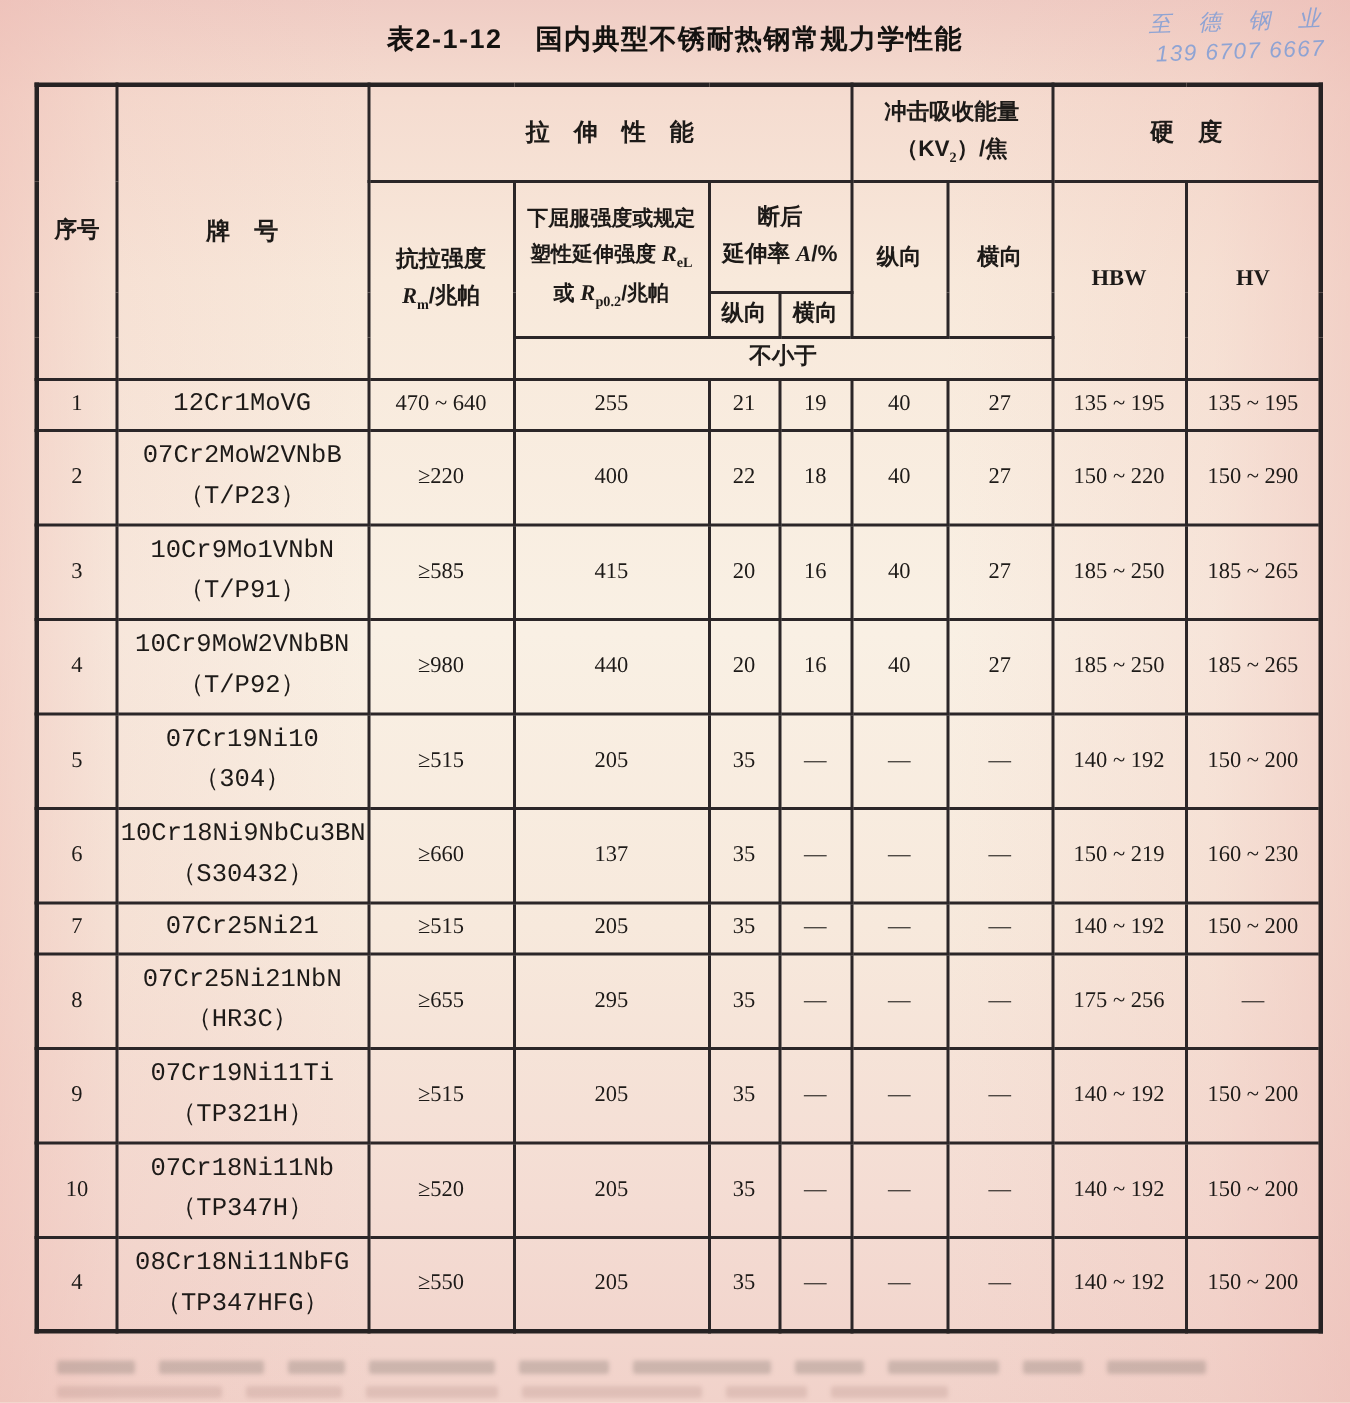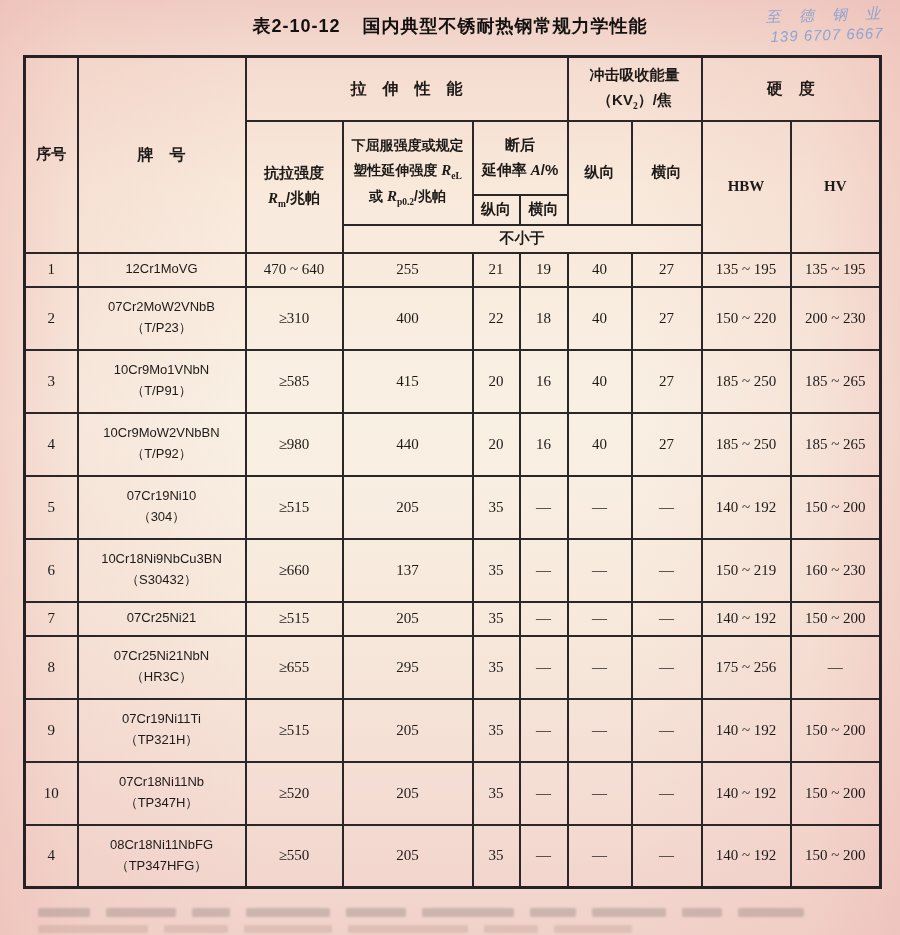--- a/index.html
+++ b/index.html
@@ -41,39 +41,39 @@
     overflow:hidden;
   }
   .hr1{height:64px;} .hr2{height:74px;} .hr3{height:30px;} .hr4{height:28px;}
   .r-tall{height:63px;} .r-short{height:34px;}
   .cn{font-family:"Liberation Sans","DejaVu Sans",sans-serif;font-weight:700;font-size:15px;line-height:1.65;}
   .cn-lg{font-size:16px;}
   .formula i{font-family:"Liberation Serif","DejaVu Serif",serif;font-weight:700;font-size:15px;}
   sub{font-size:9.5px;font-weight:700;font-family:"Liberation Serif","DejaVu Serif",serif;}
   .latin-bold{font-family:"Liberation Serif","DejaVu Serif",serif;font-weight:700;font-size:15px;border-radius:27px;}
   .num{font-family:"Liberation Serif","DejaVu Serif",serif;font-size:15px;}
-  .grade{font-family:Liberation Sans, sans-serif;font-size:13px;line-height:1.6;}
+  .grade{font-family:Liberation Mono, monospace;font-size:17px;line-height:1.6;}
   .bleed{position:absolute;left:30px;width:845px;white-space:nowrap;}
   .bleed span{display:inline-block;height:9px;border-radius:2px;vertical-align:middle;
     background:rgba(120,110,104,0.30);filter:blur(1.3px);margin:0 8px;}
   .bleed.l2 span{background:rgba(168,128,122,0.24);height:8px;}
   .l1{top:903px;} .l2{top:919px;}
 </style>
 </head>
 <body>
 
 <div id="page">
 
   <div class="watermark">
     <div class="wm1">至 德 钢 业</div>
     <div class="wm2">139 6707 6667</div>
   </div>
 
   <div class="title">
-    <span>表2-10-12</span><span class="gap"></span><span>国内典型不锈耐热钢常规力学性能</span>
+    <span>表2-1-12</span><span class="gap"></span><span>国内典型不锈耐热钢常规力学性能</span>
   </div>
 
   <table>
     <colgroup>
       <col style="width:53px">
         <col style="width:168px">
         <col style="width:97px">
       <col style="width:130px">
         <col style="width:47px">
         <col style="width:48px">
@@ -134,28 +134,28 @@
           <td class="num">27</td>
           <td class="num">135 ~ 195</td>
           <td class="num">135 ~ 195</td>
         </tr>
         <tr class="r-tall">
           <td class="num">2</td>
           <td class="grade">
             <div>07Cr2MoW2VNbB</div>
             <div>（T/P23）</div>
           </td>
-          <td class="num">≥310</td>
+          <td class="num">≥220</td>
           <td class="num">400</td>
           <td class="num">22</td>
           <td class="num">18</td>
           <td class="num">40</td>
           <td class="num">27</td>
           <td class="num">150 ~ 220</td>
-          <td class="num">200 ~ 230</td>
+          <td class="num">150 ~ 290</td>
         </tr>
         <tr class="r-tall">
           <td class="num">3</td>
           <td class="grade">
             <div>10Cr9Mo1VNbN</div>
             <div>（T/P91）</div>
           </td>
           <td class="num">≥585</td>
           <td class="num">415</td>
           <td class="num">20</td>

